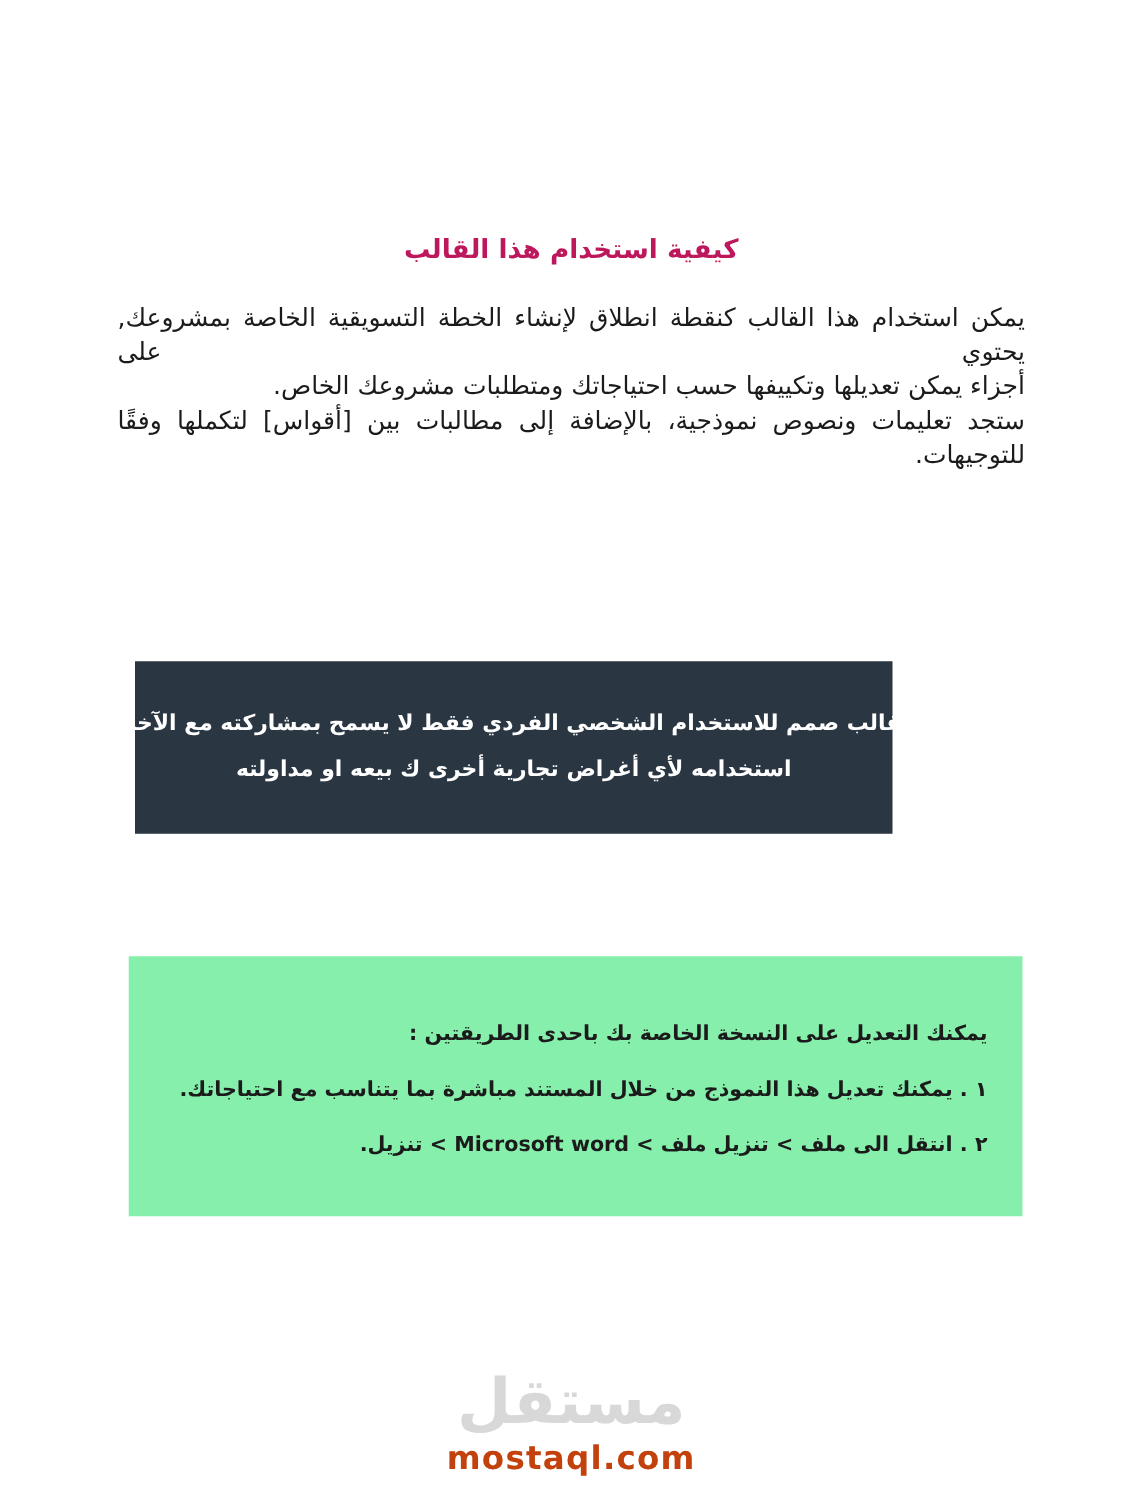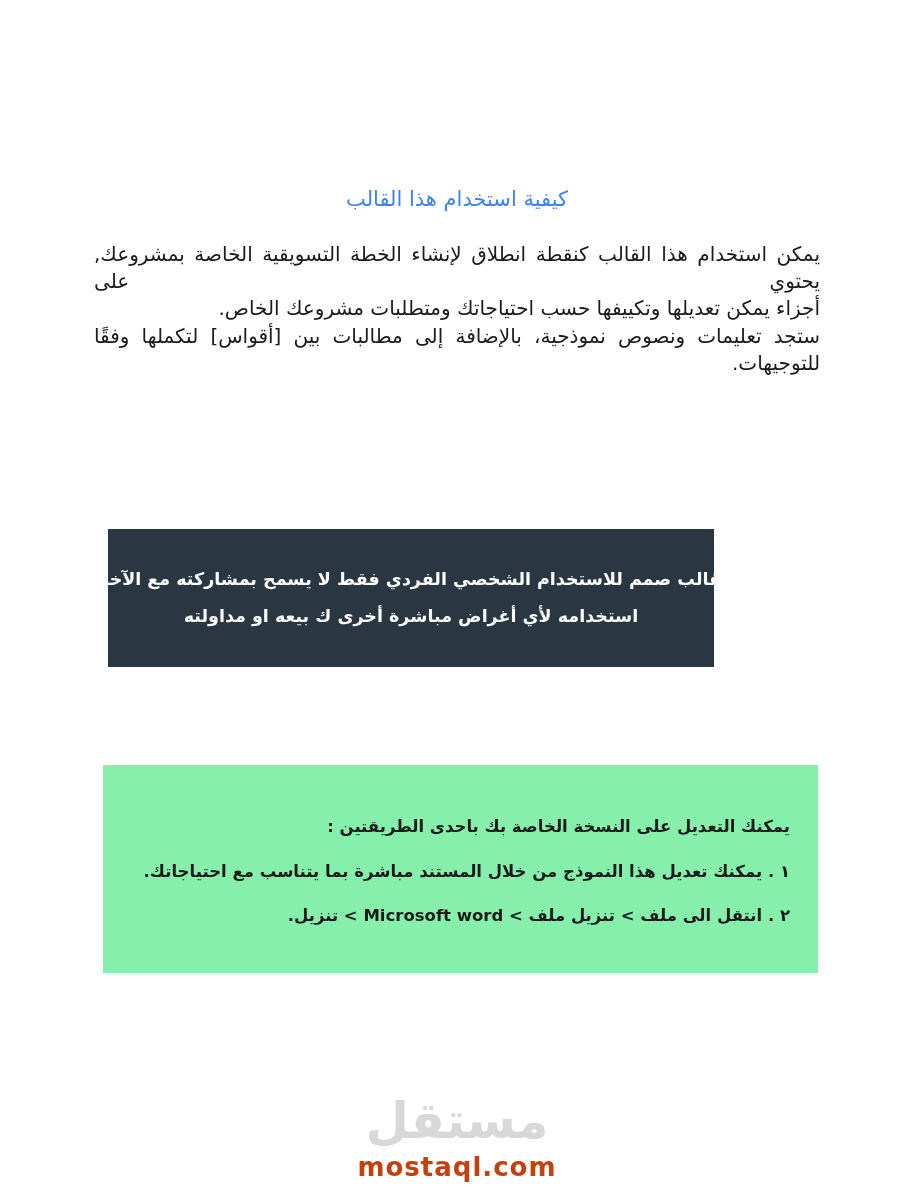--- a/index.html
+++ b/index.html
@@ -19,22 +19,22 @@
     color: #1b1b1b;
   }
   .title {
     position: absolute;
     top: 187px;
     left: 0;
     right: 0;
     margin: 0;
     text-align: center;
     font-size: 21px;
-    font-weight: normal;
-    color: #3b82f6;
+    font-weight: bold;
+    color: #be185d;
   }
   .para {
     position: absolute;
     right: 94px;
     width: 726px;
     font-size: 20px;
     line-height: 27px;
     margin: 0;
   }
   .para .line {
@@ -127,21 +127,21 @@
     <div class="line">أجزاء يمكن تعديلها وتكييفها حسب احتياجاتك ومتطلبات مشروعك الخاص.</div>
   </div>
 
   <div class="para" style="top:323px">
     <div class="line stretch">ستجد تعليمات ونصوص نموذجية، بالإضافة إلى مطالبات بين [أقواس] لتكملها وفقًا للتوجيهات.</div>
   </div>
 
 
   <div class="dark-box">
     <div class="notice-line">هذا القالب صمم للاستخدام الشخصي الفردي فقط لا يسمح بمشاركته مع الآخرين أو</div>
-    <div class="notice-line">استخدامه لأي أغراض مباشرة أخرى ك بيعه او مداولته</div>
+    <div class="notice-line">استخدامه لأي أغراض تجارية أخرى ك بيعه او مداولته</div>
   </div>
 
   <div class="light-box">
     <div class="box-heading">يمكنك التعديل على النسخة الخاصة بك باحدى الطريقتين :</div>
     <div class="box-item item-1">١ . يمكنك تعديل هذا النموذج من خلال المستند مباشرة بما يتناسب مع احتياجاتك.</div>
     <div class="box-item item-2">٢ . انتقل الى ملف &gt; تنزيل ملف &gt; Microsoft word &gt; تنزيل.</div>
   </div>
 
   <div class="watermark">
     <div class="wm-logo">مستقل</div>

